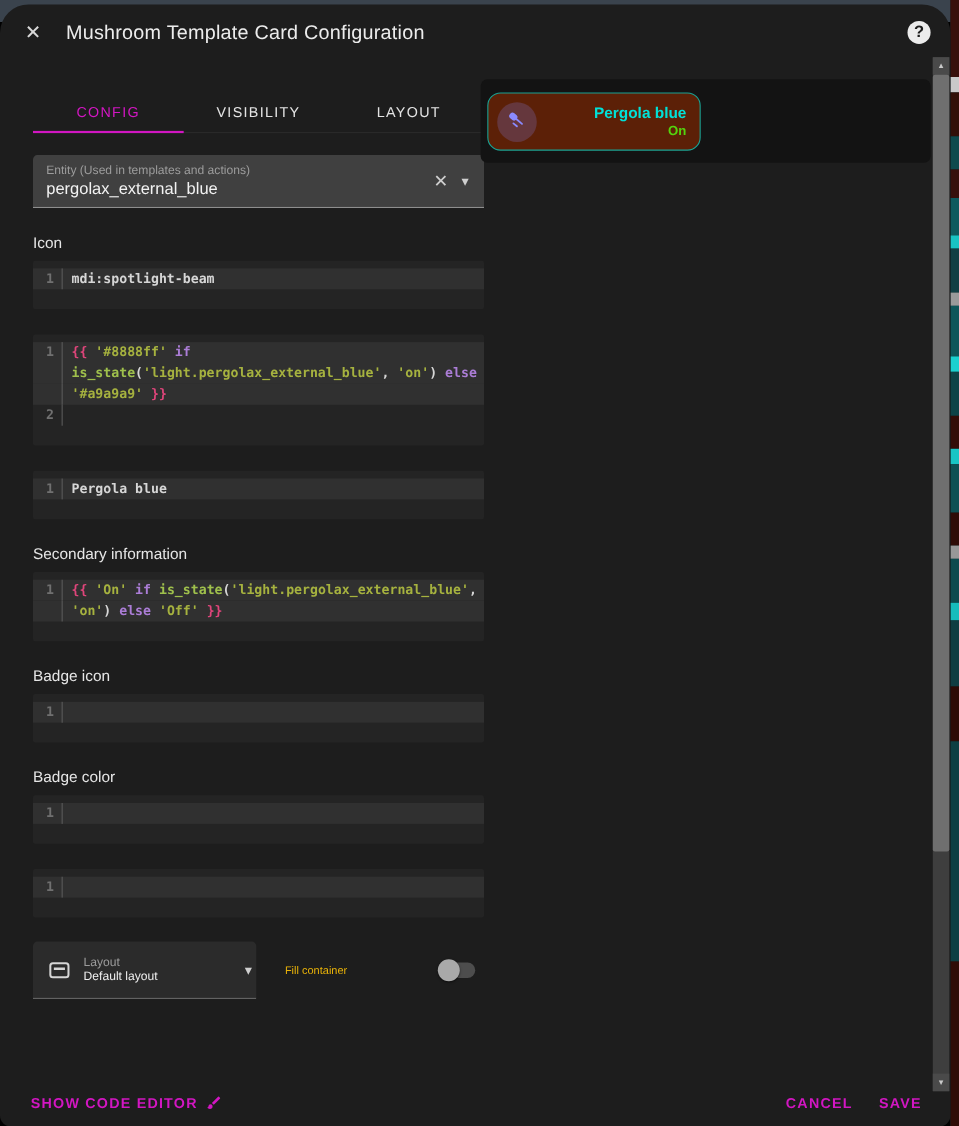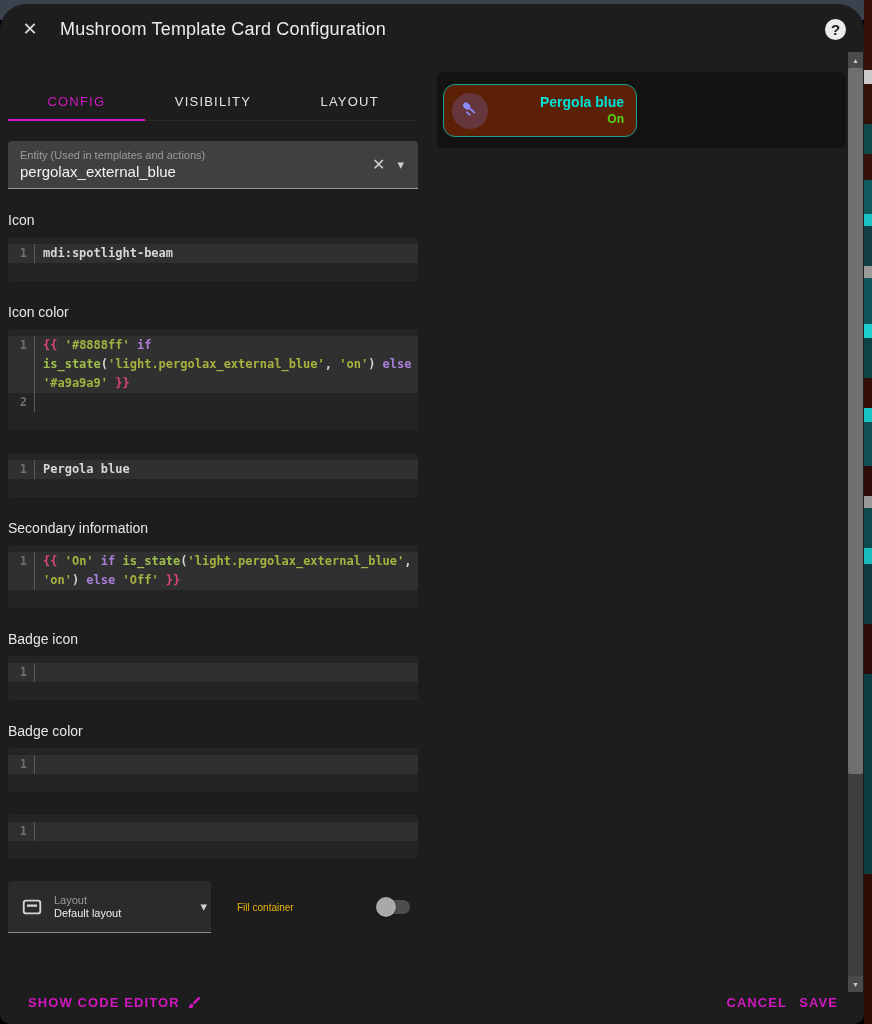--- a/index.html
+++ b/index.html
@@ -19,21 +19,21 @@
   
   #header { display:flex; align-items:center; height:50px; padding:0 18px; }
   #close-btn { width:24px; height:24px; display:flex; align-items:center; justify-content:center;
                color:#d8d8d8; font-size:18px; cursor:pointer; }
   #dlg-title { margin-left:18px; color:#ececec; font-size:18px; font-weight:500; letter-spacing:.2px; }
   #help-btn { margin-left:auto; width:21px; height:21px; border-radius:50%;
               background:#ececec; color:#1d1d1d; font-size:15px; font-weight:bold;
               display:flex; align-items:center; justify-content:center; cursor:pointer; }
 
   
-  #form-col { position:absolute; left:8px; top:79px; width:410px; }
+  #form-col { position:absolute; left:30px; top:79px; width:410px; }
 
   #tabs { display:grid; grid-template-columns:1fr 1fr 1fr; height:38px; border-bottom:1px solid #292929; }
   .tab { position:relative; display:flex; align-items:center; justify-content:center;
          font-size:13px; font-weight:500; letter-spacing:1.2px; color:#e3e3e3; cursor:pointer; }
   .tab.active { color:var(--accent); }
   .tab.active::after { content:""; position:absolute; left:0; right:0; bottom:-1px; height:2px;
                        background:var(--accent); }
 
   #entity-field { margin-top:20px; height:48px; background:#404040; border-radius:4px 4px 0 0;
                   border-bottom:1px solid #9b9b9b; display:flex; align-items:center;
@@ -88,21 +88,21 @@
                     display:flex; align-items:center; justify-content:center; flex:0 0 auto; }
   #card-texts { flex:1; text-align:right; line-height:1.25; }
   #card-primary { font-size:14px; font-weight:600; color:var(--card-primary); }
   #card-secondary { font-size:12px; font-weight:600; color:var(--card-secondary); }
 
   
   #footer { position:absolute; left:0; right:0; bottom:0; height:36px; display:flex;
             align-items:center; padding:0 26px 8px 28px; }
   .text-btn { color:var(--accent); font-size:13px; font-weight:700; letter-spacing:1.1px;
               cursor:pointer; display:flex; align-items:center; gap:7px; }
-  #right-btns { margin-left:auto; display:flex; gap:12px; }
+  #right-btns { margin-left:auto; display:flex; gap:24px; }
 
   
   #scrollbar { position:absolute; top:48px; bottom:32px; right:1px; width:15px; background:#3e3e3e; }
   .scroll-btn { position:absolute; left:0; width:15px; height:16px; background:#4a4a4a;
                 color:#c9c9c9; font-size:7px; display:flex; align-items:center; justify-content:center;
                 cursor:pointer; }
   #scroll-up { top:0; }
   #scroll-down { bottom:0; }
   #scroll-thumb { position:absolute; left:0; top:16px; width:15px; height:706px; background:#6f6f6f;
                   border-radius:2px; cursor:grab; }
@@ -168,21 +168,20 @@
             <div class="editor">
               <div class="ed-pad-top"></div>
               <div class="ed-row active">
                 <div class="gutter">1</div>
                 <div class="code"><span class="tok-plain">mdi:spotlight-beam</span></div>
               </div>
               <div class="ed-pad-bottom"></div>
             </div>
           </div>
           <div class="section">
-            <div class="section-label">Icon color</div>
             <div class="editor">
               <div class="ed-pad-top"></div>
               <div class="ed-row active">
                 <div class="gutter">1</div>
                 <div class="code"><span class="tok-brace">{{ </span><span class="tok-string">'#8888ff'</span><span class="tok-plain"> </span><span class="tok-keyword">if</span></div>
               </div>
               <div class="ed-row active">
                 <div class="gutter"></div>
                 <div class="code"><span class="tok-func">is_state</span><span class="tok-plain">(</span><span class="tok-string">'light.pergolax_external_blue'</span><span class="tok-plain">, </span><span class="tok-string">'on'</span><span class="tok-plain">) </span><span class="tok-keyword">else</span></div>
               </div>

